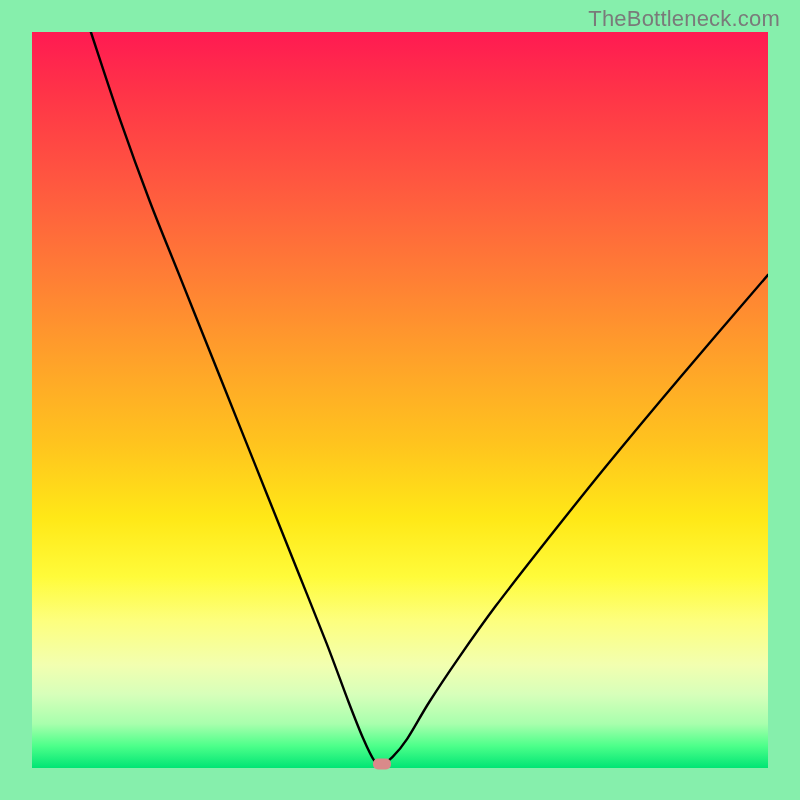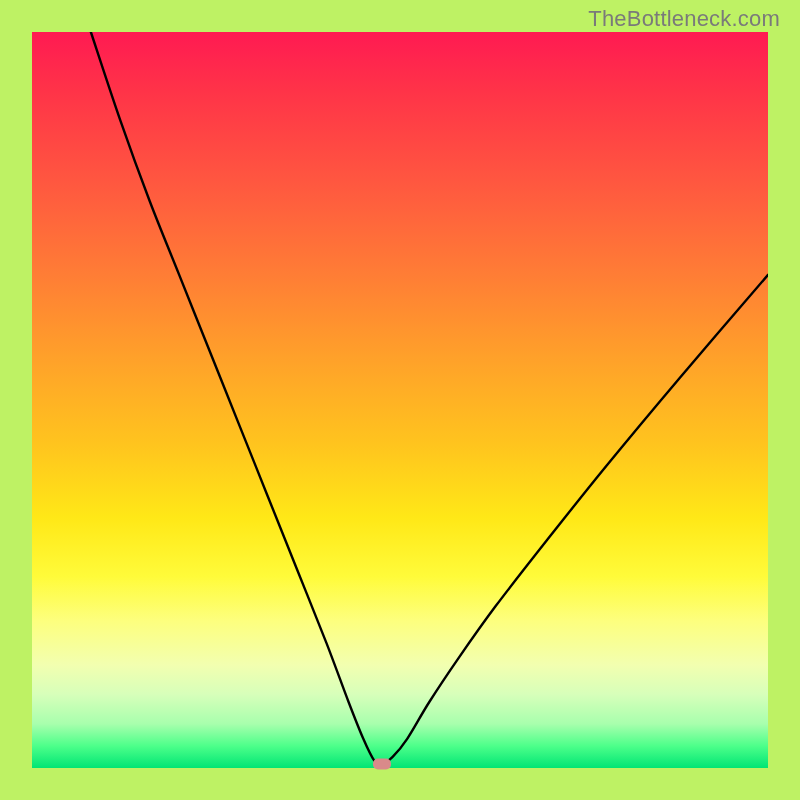--- a/index.html
+++ b/index.html
@@ -10,21 +10,21 @@
     background: #000;
     overflow: hidden;
     font-family: Arial, Helvetica, sans-serif;
   }
   .frame {
     position: absolute;
     left: 0;
     top: 0;
     width: 800px;
     height: 800px;
-    background: #bef264;
+    background: #86efac;
   }
   .plot {
     position: absolute;
     left: 32px;
     top: 32px;
     width: 736px;
     height: 736px;
     
     background: linear-gradient(
       to bottom,

